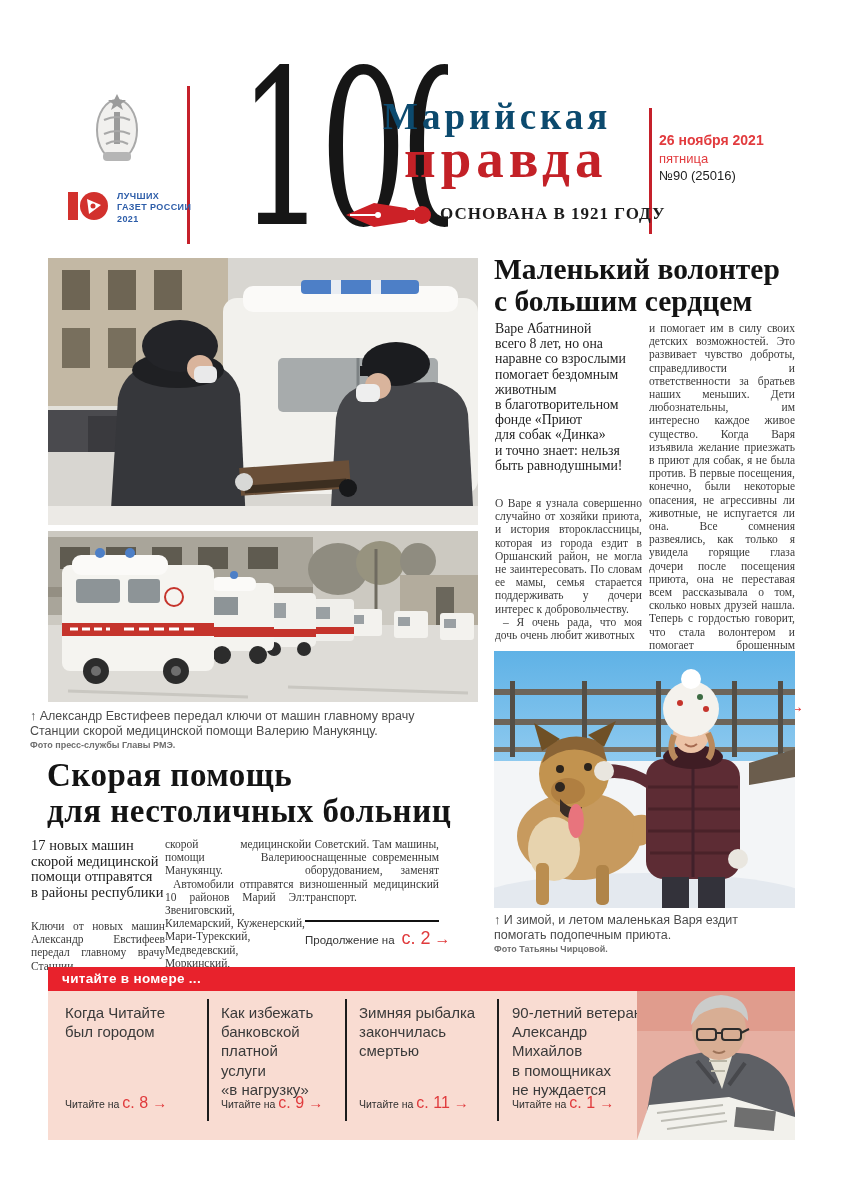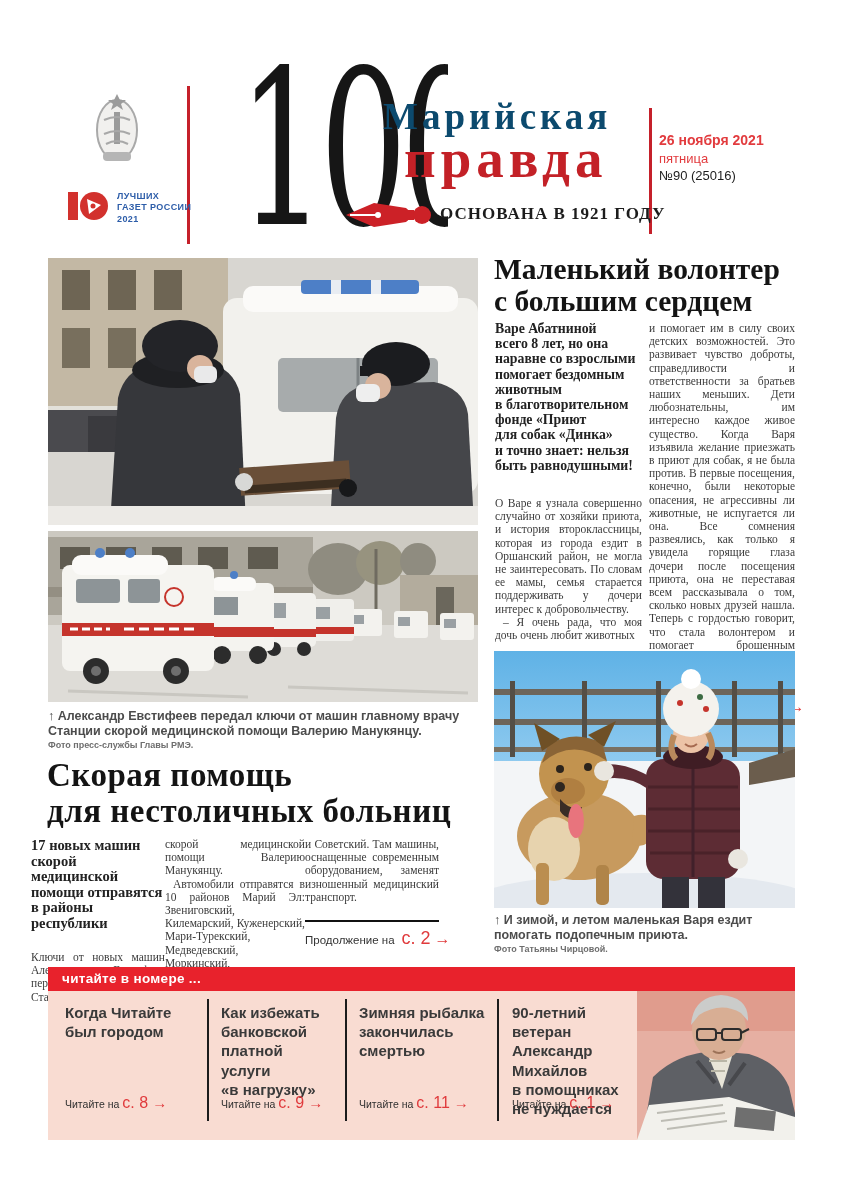--- a/index.html
+++ b/index.html
@@ -1,20 +1,20 @@
 <!DOCTYPE html>
 <html><head>
 <meta charset="utf-8">
 <style>
   html,body{margin:0;padding:0;background:#ffffff;}
   .page{position:relative;width:842px;height:1191px;background:#fff;overflow:hidden;
         font-family:"Liberation Sans",sans-serif;color:#222;}
   .abs{position:absolute;}
   .serif{font-family:"Liberation Serif","DejaVu Serif",serif;}
-  .pre{white-space:pre-line;font-weight:bold;}
+  .pre{white-space:pre-line;}
 
   
   .emblem{left:94px;top:90px;width:46px;height:76px;}
   .redline1{left:187px;top:86px;width:3px;height:158px;background:#c5202a;}
   .redline2{left:649px;top:108px;width:3px;height:126px;background:#c5202a;}
   .logo100{left:236px;top:62px;width:212px;height:180px;}
   .m-title1{left:383px;top:98px;font-family:"Liberation Serif",serif;font-weight:700;
             font-size:37px;letter-spacing:4px;color:#0c4a6e;line-height:1;}
   .m-title2{left:404px;top:131px;font-family:"Liberation Serif",serif;font-weight:700;
             font-size:55px;letter-spacing:5px;color:#c32127;line-height:1;}
@@ -28,21 +28,21 @@
   .badge{left:66px;top:188px;display:flex;gap:7px;align-items:flex-start;}
   .badge-text{font-weight:700;font-size:9px;line-height:1.25;letter-spacing:.4px;
               color:#2d5da9;margin-top:3px;text-transform:uppercase;}
 
   
   .photo1{left:48px;top:258px;width:430px;height:267px;}
   .photo2{left:48px;top:531px;width:430px;height:171px;}
   .photo3{left:494px;top:651px;width:301px;height:257px;}
   .caption{font-size:12.5px;line-height:1.2;color:#4c4c4c;}
   .credit{font-size:9px;font-weight:700;color:#6e6e6e;margin-top:1px;}
-  .cap1{left:48px;top:709px;width:434px;}
+  .cap1{left:30px;top:709px;width:434px;}
   .cap3{left:494px;top:913px;width:300px;}
 
   
   .h1{left:494px;top:254px;width:302px;font-family:"Liberation Serif",serif;
       font-weight:700;font-size:29.5px;line-height:1.07;color:#141414;}
   .h2{left:47px;top:757px;width:440px;font-family:"Liberation Serif",serif;
       font-weight:700;font-size:33px;line-height:1.1;letter-spacing:.5px;color:#141414;}
   .lead1{font-size:13.8px;line-height:15.2px;color:#222;margin:0 0 24px 0;}
   .lead2{font-size:14.5px;line-height:15.5px;color:#222;margin:0 0 20px 0;}
   .body-t{font-size:11.5px;line-height:13.2px;color:#3b3b3b;text-align:justify;

